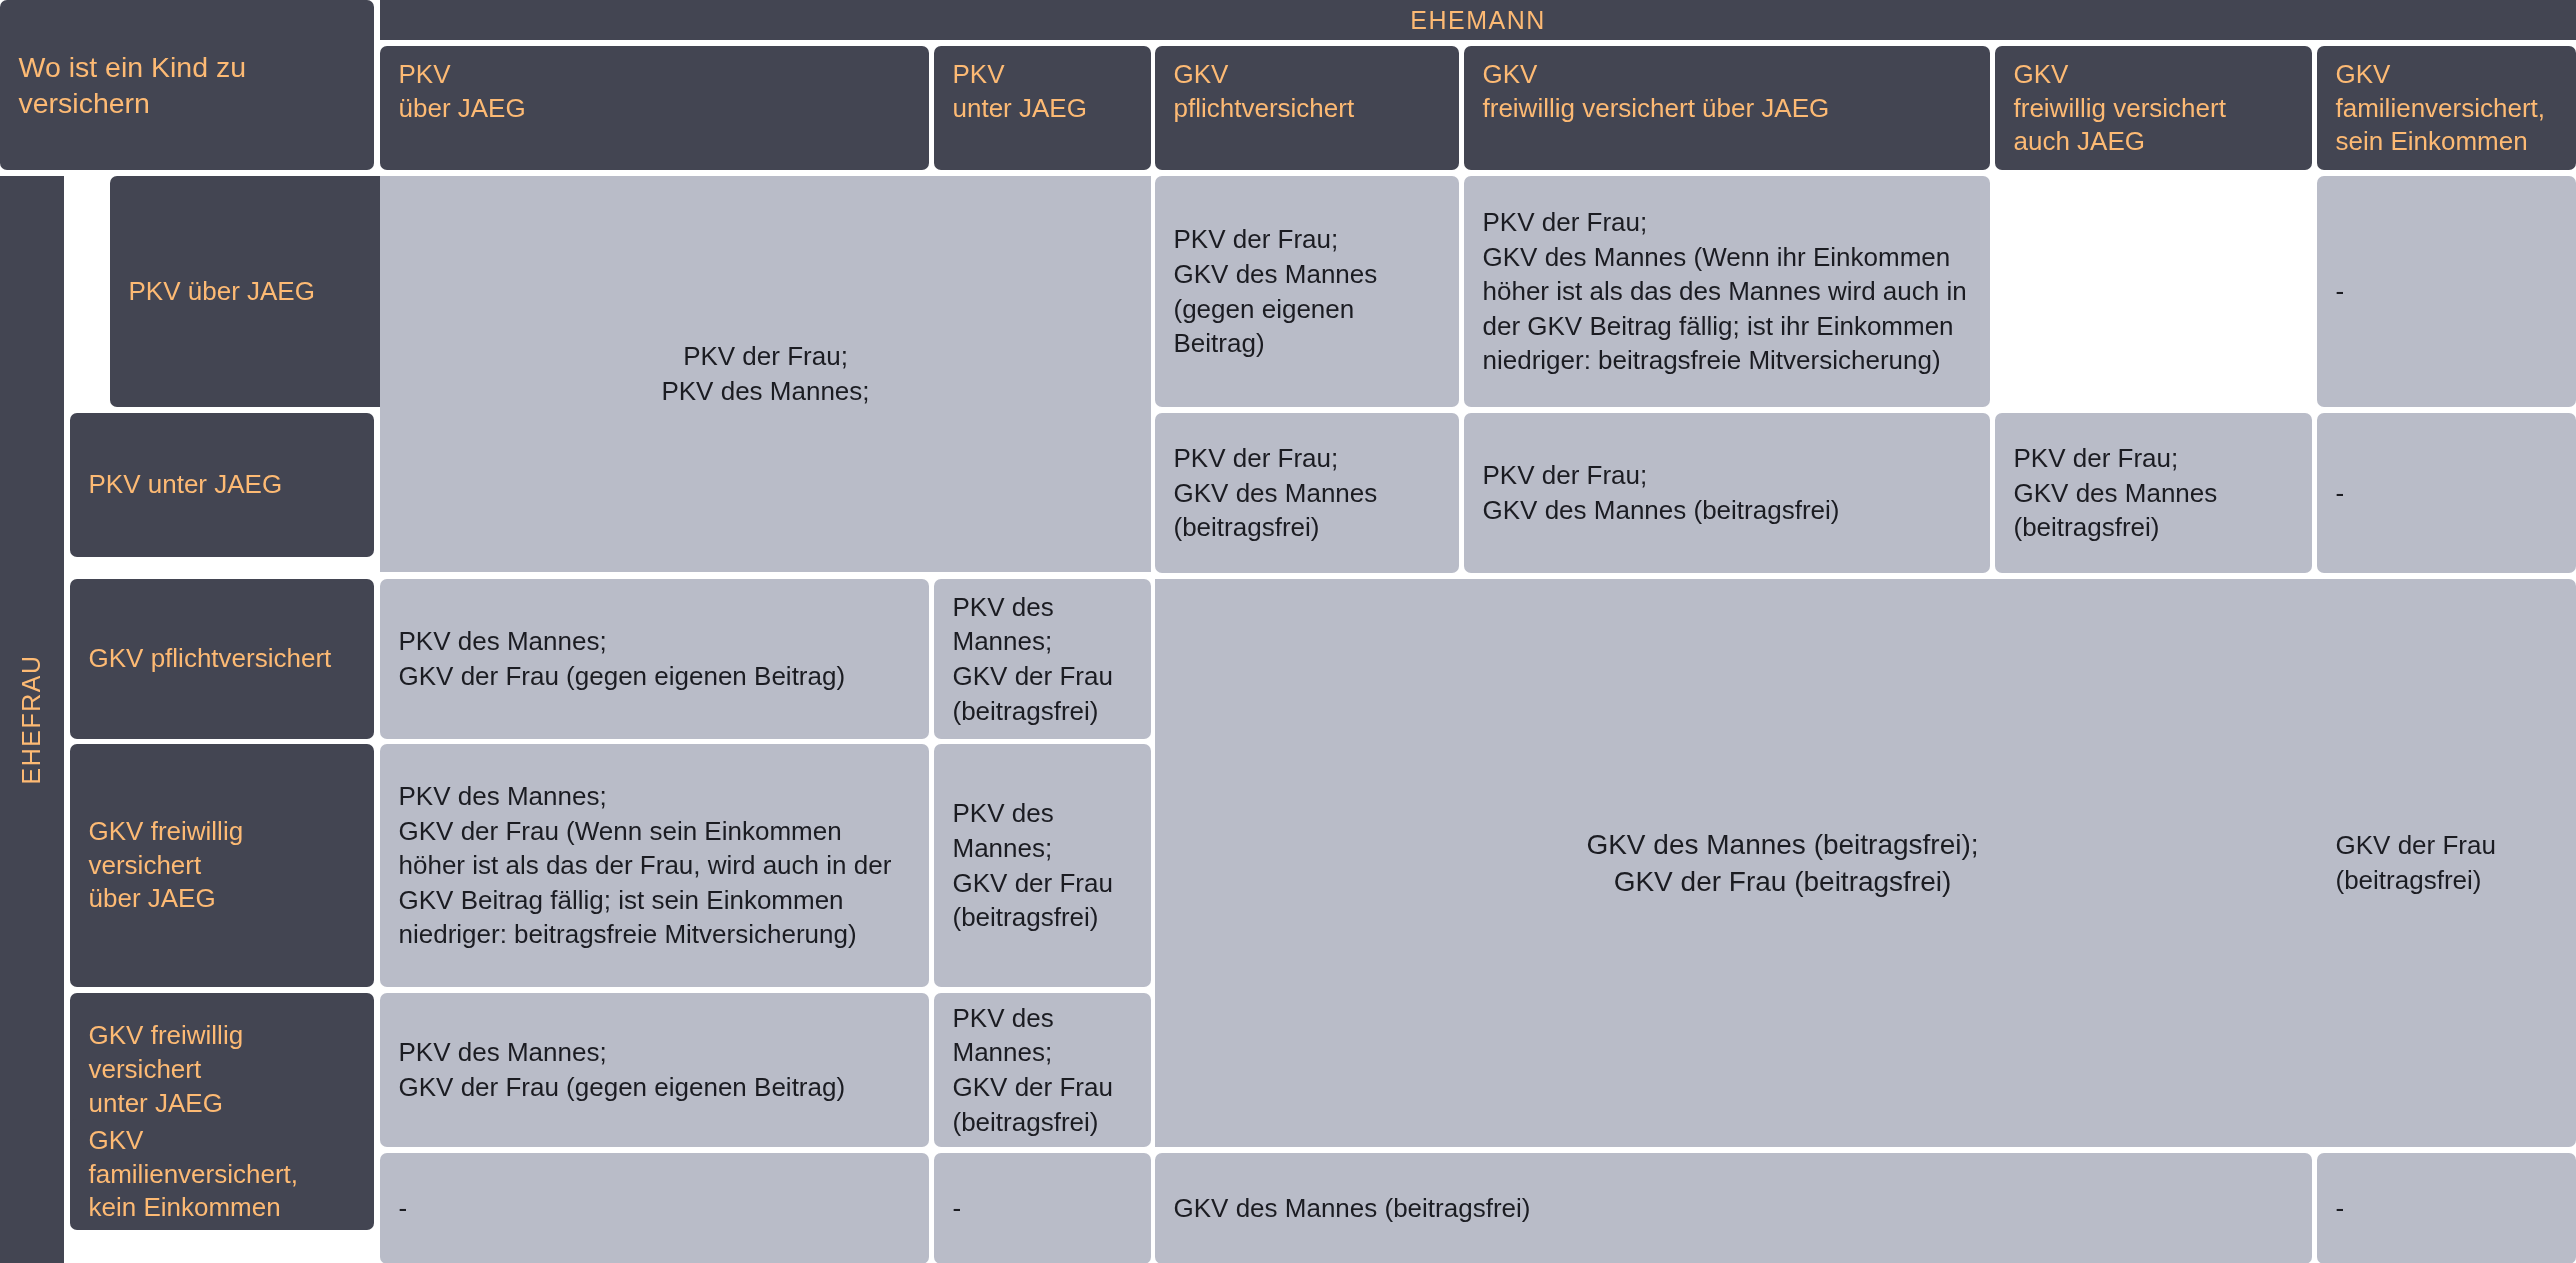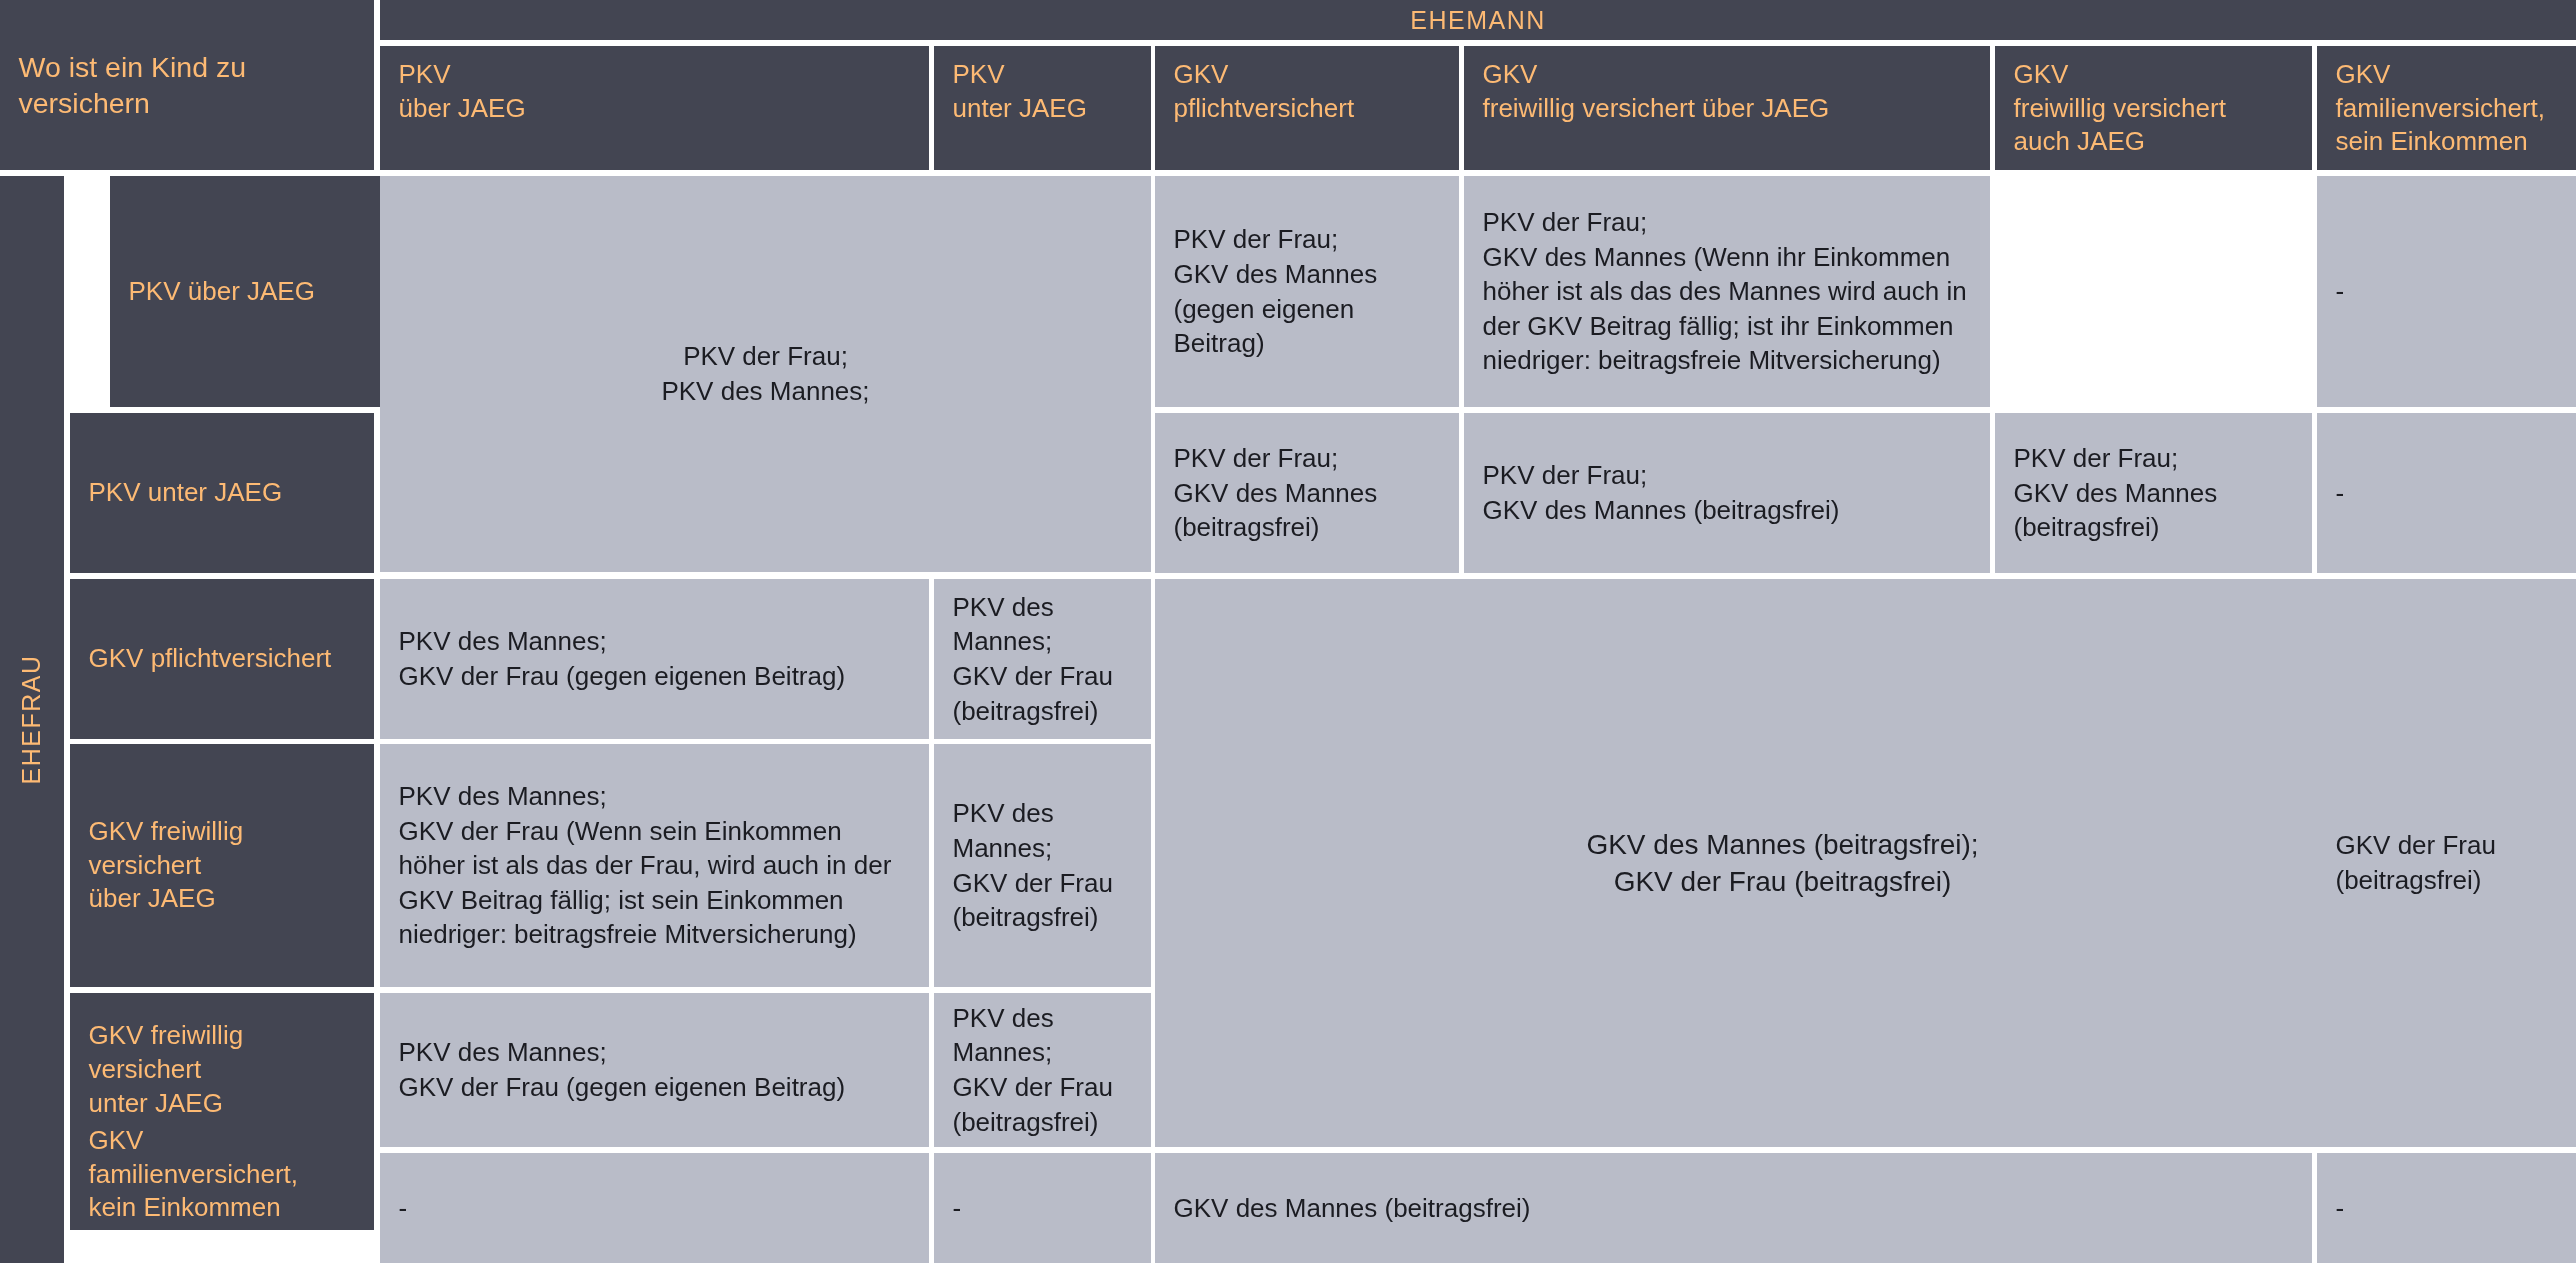--- a/index.html
+++ b/index.html
@@ -27,20 +27,21 @@
   .dark {
     background: #434552;
     color: #fdba74;
   }
   .light {
     background: #b9bcc8;
     color: #1b1c22;
   }
   .pad {
     padding: 11.8px 17px 11.8px 18.5px;
+    border-radius: 7px;
   }
   .title {
     font-size: 28.5px;
     line-height: 1.28;
   }
   .hdr-band {
     font-size: 25px;
     letter-spacing: 0.06em;
     display: flex;
     align-items: center;
@@ -128,21 +129,21 @@
     <span class="l2 nowrapline">familienversichert,
 sein Einkommen</span>
   </div>
 
   <div class="cell dark pad row-cell vmid" style="left:70px; top:176px; width:304px; height:231px;margin-left:40px;">
     <div>
       <span class="l1">PKV</span>
       <span class="l2 nowrapline">über JAEG</span>
     </div>
   </div>
-  <div class="cell dark pad row-cell vmid" style="left:70px; top:413px; width:304px; height:160px;">
+  <div class="cell dark pad row-cell vmid" style="left:70px; top:413px; width:304px; height:144px;">
     <div>
       <span class="l1">PKV</span>
       <span class="l2 nowrapline">unter JAEG</span>
     </div>
   </div>
   <div class="cell dark pad row-cell vmid" style="left:70px; top:579px; width:304px; height:160px;">
     <div>
       <span class="l1">GKV</span>
       <span class="l2 nowrapline">pflichtversichert</span>
     </div>

